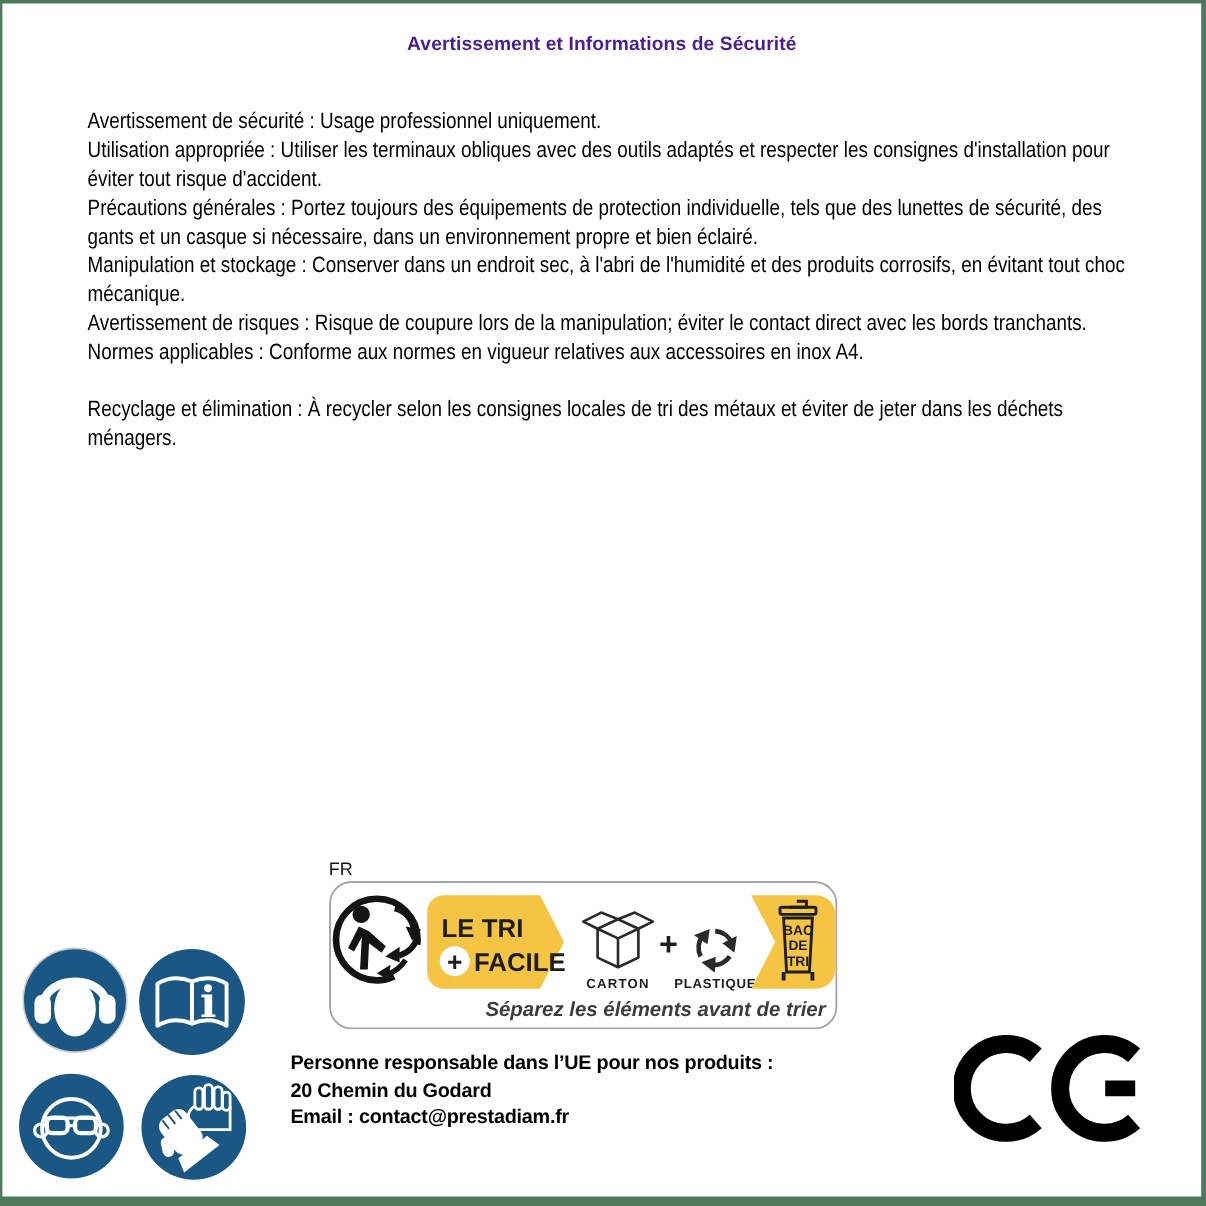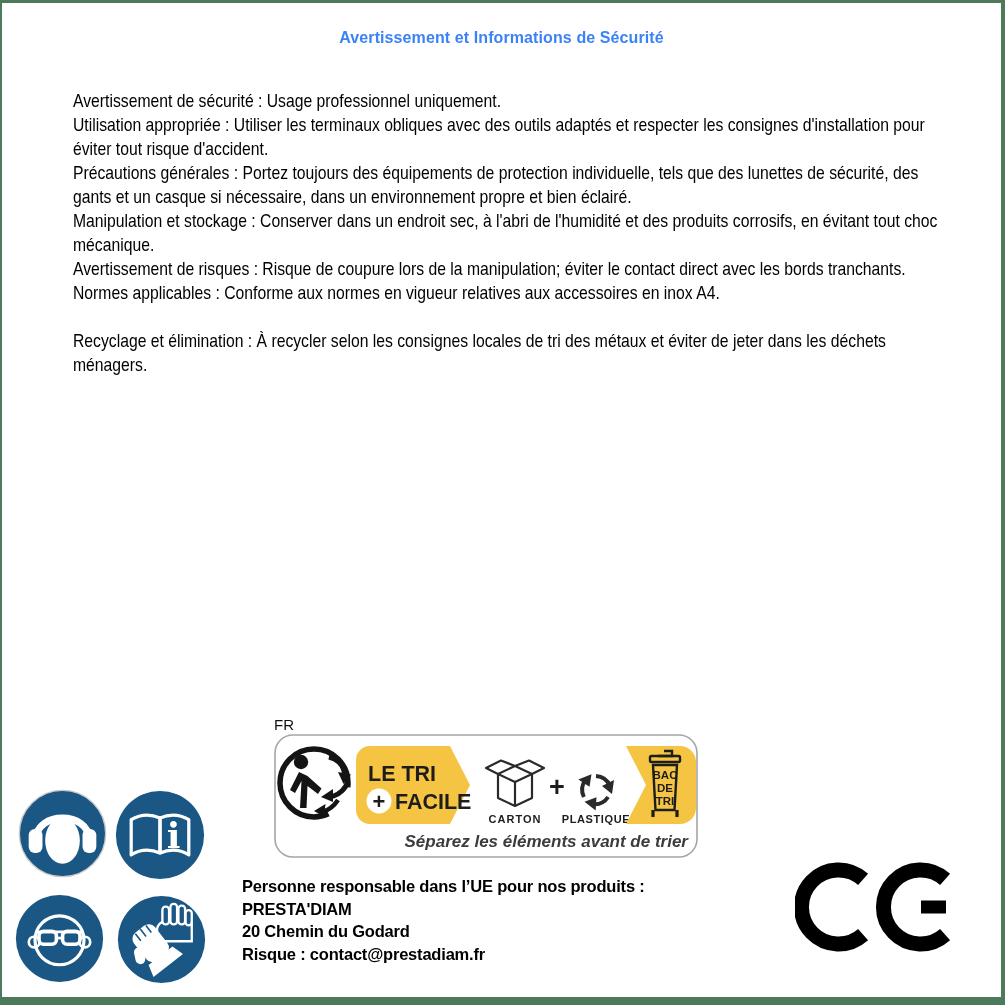--- a/index.html
+++ b/index.html
@@ -14,21 +14,21 @@
     position:absolute;inset:0;
     box-sizing:border-box;
     border-style:solid;
     border-color:#4d7a5a;
     border-width:3px 4px 8px 2px;
     background:#ffffff;
   }
   .doc-title{
     position:absolute;top:26px;left:0;width:100%;
     text-align:center;
-    font-size:16px;font-weight:bold;color:#3b82f6;
+    font-size:16px;font-weight:bold;color:#4c1d95;
     letter-spacing:0.1px;
   }
   .body-text{
     position:absolute;top:86px;left:71px;
     width:1018px;
     transform:scaleX(0.85);
     transform-origin:top left;
     font-size:18.5px;line-height:24px;color:#000;
   }
   .body-text p{margin:0;}
@@ -183,18 +183,17 @@
   <svg class="ce-mark" width="165" height="118" viewBox="0 0 165 118" xmlns="http://www.w3.org/2000/svg">
     <g fill="none" stroke="#000000" stroke-width="15">
       <path d="M68.1 31.4 A37 37 0 1 0 68.1 86.6"></path>
       <path d="M150.1 31.4 A37 37 0 1 0 150.1 86.6"></path>
       <path d="M126 59 H 151" stroke-width="13"></path>
     </g>
   </svg>
 
   <div class="contact">
     <div>Personne responsable dans l’UE pour nos produits :</div>
-    <div>PRESTA'DIAM</div>
     <div>20 Chemin du Godard</div>
-    <div>Risque : contact@prestadiam.fr</div>
+    <div>Email : contact@prestadiam.fr</div>
   </div>
 
 </div>
 
 </body></html>

